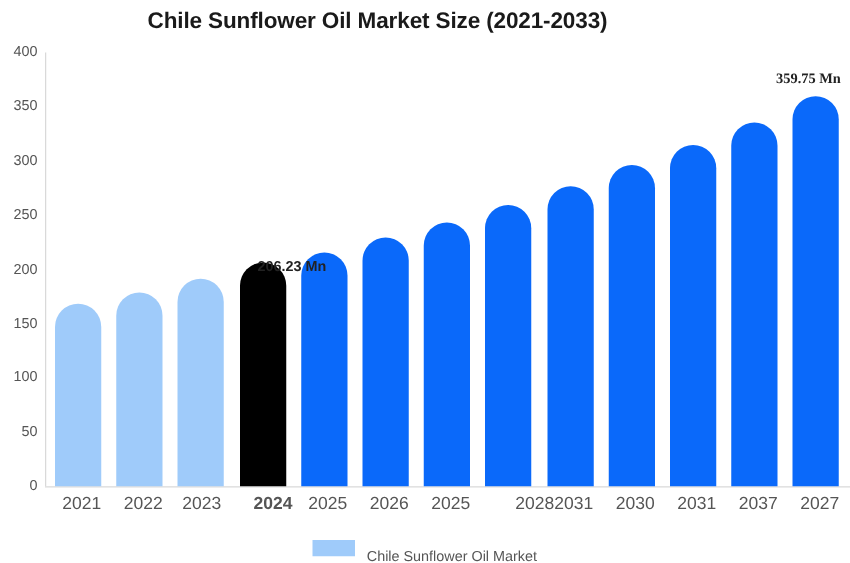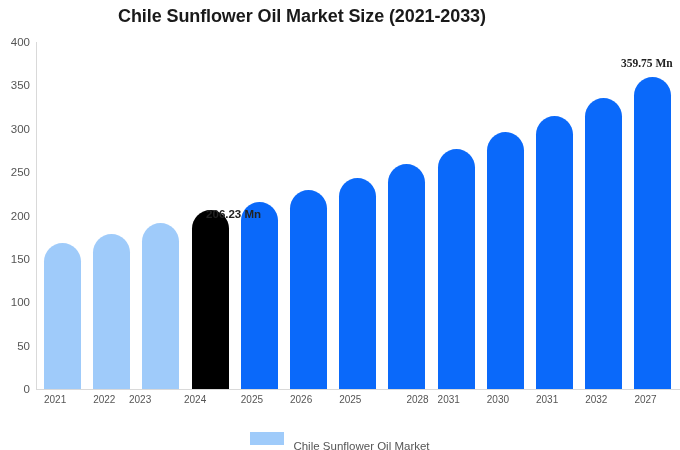--- a/index.html
+++ b/index.html
@@ -70,22 +70,22 @@
     bottom: 0;
     width: 37px;
     border-top-left-radius: 19px;
     border-top-right-radius: 19px;
   }
   
   .xtick {
     position: absolute;
     top: 352px;
     width: 37px;
-    text-align: left;
-    font-size: 10px;
+    text-align: right;
+    font-size: 14px;
     color: #555555;
     white-space: nowrap;
   }
   
   .bar-label {
     position: absolute;
     font-size: 11.5px;
     font-weight: bold;
     color: #222222;
     white-space: nowrap;
@@ -145,30 +145,30 @@
         <div class="bar" style="left: 352.4px; height: 224.682px; background: rgb(10, 105, 250);"></div>
         <div class="bar" style="left: 401.6px; height: 240.298px; background: rgb(10, 105, 250);"></div>
         <div class="bar" style="left: 450.8px; height: 256.78px; background: rgb(10, 105, 250);"></div>
         <div class="bar" style="left: 500px; height: 272.829px; background: rgb(10, 105, 250);"></div>
         <div class="bar" style="left: 549.2px; height: 290.613px; background: rgb(10, 105, 250);"></div>
         <div class="bar" style="left: 598.4px; height: 312.083px; background: rgb(10, 105, 250);"></div>
       </div>
     <div id="xticks-layer">
         <div class="xtick" style="left: 8px;">2021</div>
         <div class="xtick" style="left: 57.2px;">2022</div>
-        <div class="xtick" style="left: 93px;">2023</div>
-        <div class="xtick" style="left: 148px;">2024</div>
+        <div class="xtick" style="left: 104px;">2023</div>
+        <div class="xtick" style="left: 161px; font-weight: bold;">2024</div>
         <div class="xtick" style="left: 204.8px;">2025</div>
         <div class="xtick" style="left: 254px;">2026</div>
         <div class="xtick" style="left: 303.2px;">2025</div>
         <div class="xtick" style="left: 352.4px; margin-left: 18px;">2028</div>
         <div class="xtick" style="left: 401.6px;">2031</div>
         <div class="xtick" style="left: 450.8px;">2030</div>
         <div class="xtick" style="left: 500px;">2031</div>
-        <div class="xtick" style="left: 549.2px;">2032</div>
+        <div class="xtick" style="left: 549.2px;">2037</div>
         <div class="xtick" style="left: 598.4px;">2027</div>
       </div>
     <div id="labels-layer">
         <div class="bar-label" style="left: 142.1px; top: 166px; margin-left: 28px;">206.23 Mn</div>
         <div class="bar-label" style="left: 584.9px; top: 14.9169px; font-family: Liberation Serif, serif;">359.75 Mn</div>
       </div>
   </div>
 
   <div class="legend">
     <span class="legend-swatch" style="background: rgb(159, 203, 250);"></span>

